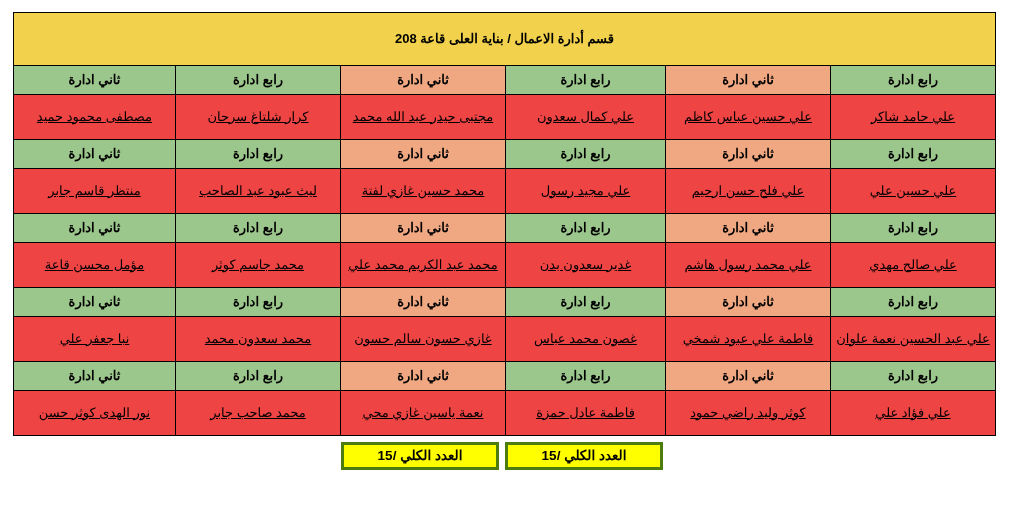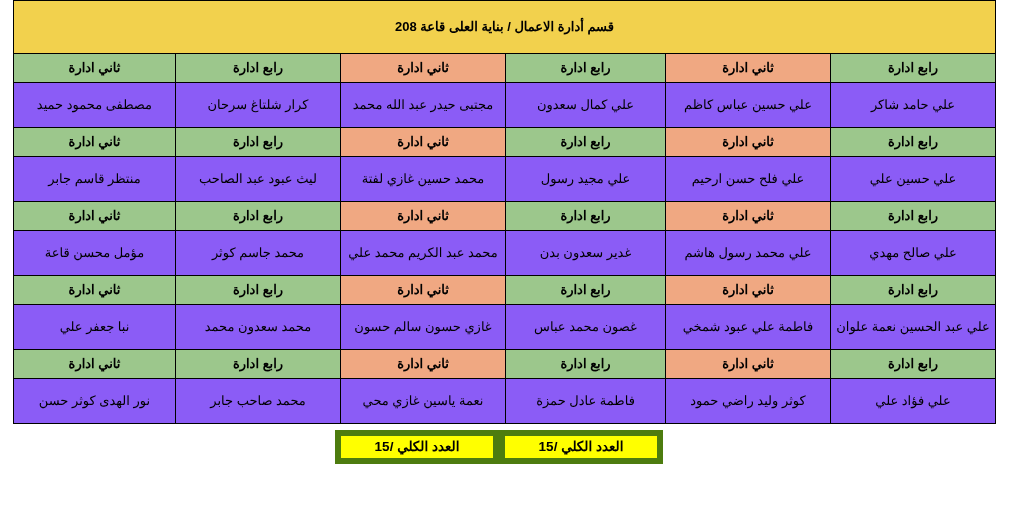--- a/index.html
+++ b/index.html
@@ -12,21 +12,21 @@
     height: 515px;
     font-family: "Liberation Sans", sans-serif;
     color: #000;
     overflow: hidden;
   }
   .page {
     width: 1010px;
     height: 515px;
     position: relative;
     box-sizing: border-box;
-    padding: 0 14px 0 14px;
+    padding: 12px 14px 0 14px;
   }
   table.sheet {
     border-collapse: collapse;
     width: 982px;
     table-layout: fixed;
   }
   table.sheet td {
     border: 1px solid #000;
     text-align: center;
     vertical-align: middle;
@@ -47,34 +47,35 @@
     font-size: 13.5px;
     height: 22px;
   }
   .hdr-orange {
     background: #f0a882;
     font-weight: bold;
     font-size: 13.5px;
     height: 22px;
   }
   .name-cell {
-    background: #8b5cf6;
+    background: #ef4444;
     height: 38px;
     font-size: 13px;
+    text-decoration: underline;
   }
   .totals {
     position: relative;
     width: 982px;
     margin-top: 6px;
     height: 26px;
   }
   .total-box {
     position: absolute;
     background: #ffff00;
-    border: 6px solid #4d7c0f;
+    border: 3px solid #4d7c0f;
     font-weight: bold;
     font-size: 13.5px;
     text-align: center;
     line-height: 22px;
     height: 22px;
   }
   .total-a { right: 333px; width: 152px; }
   .total-b { right: 497px; width: 152px; }
 </style>
 </head>

